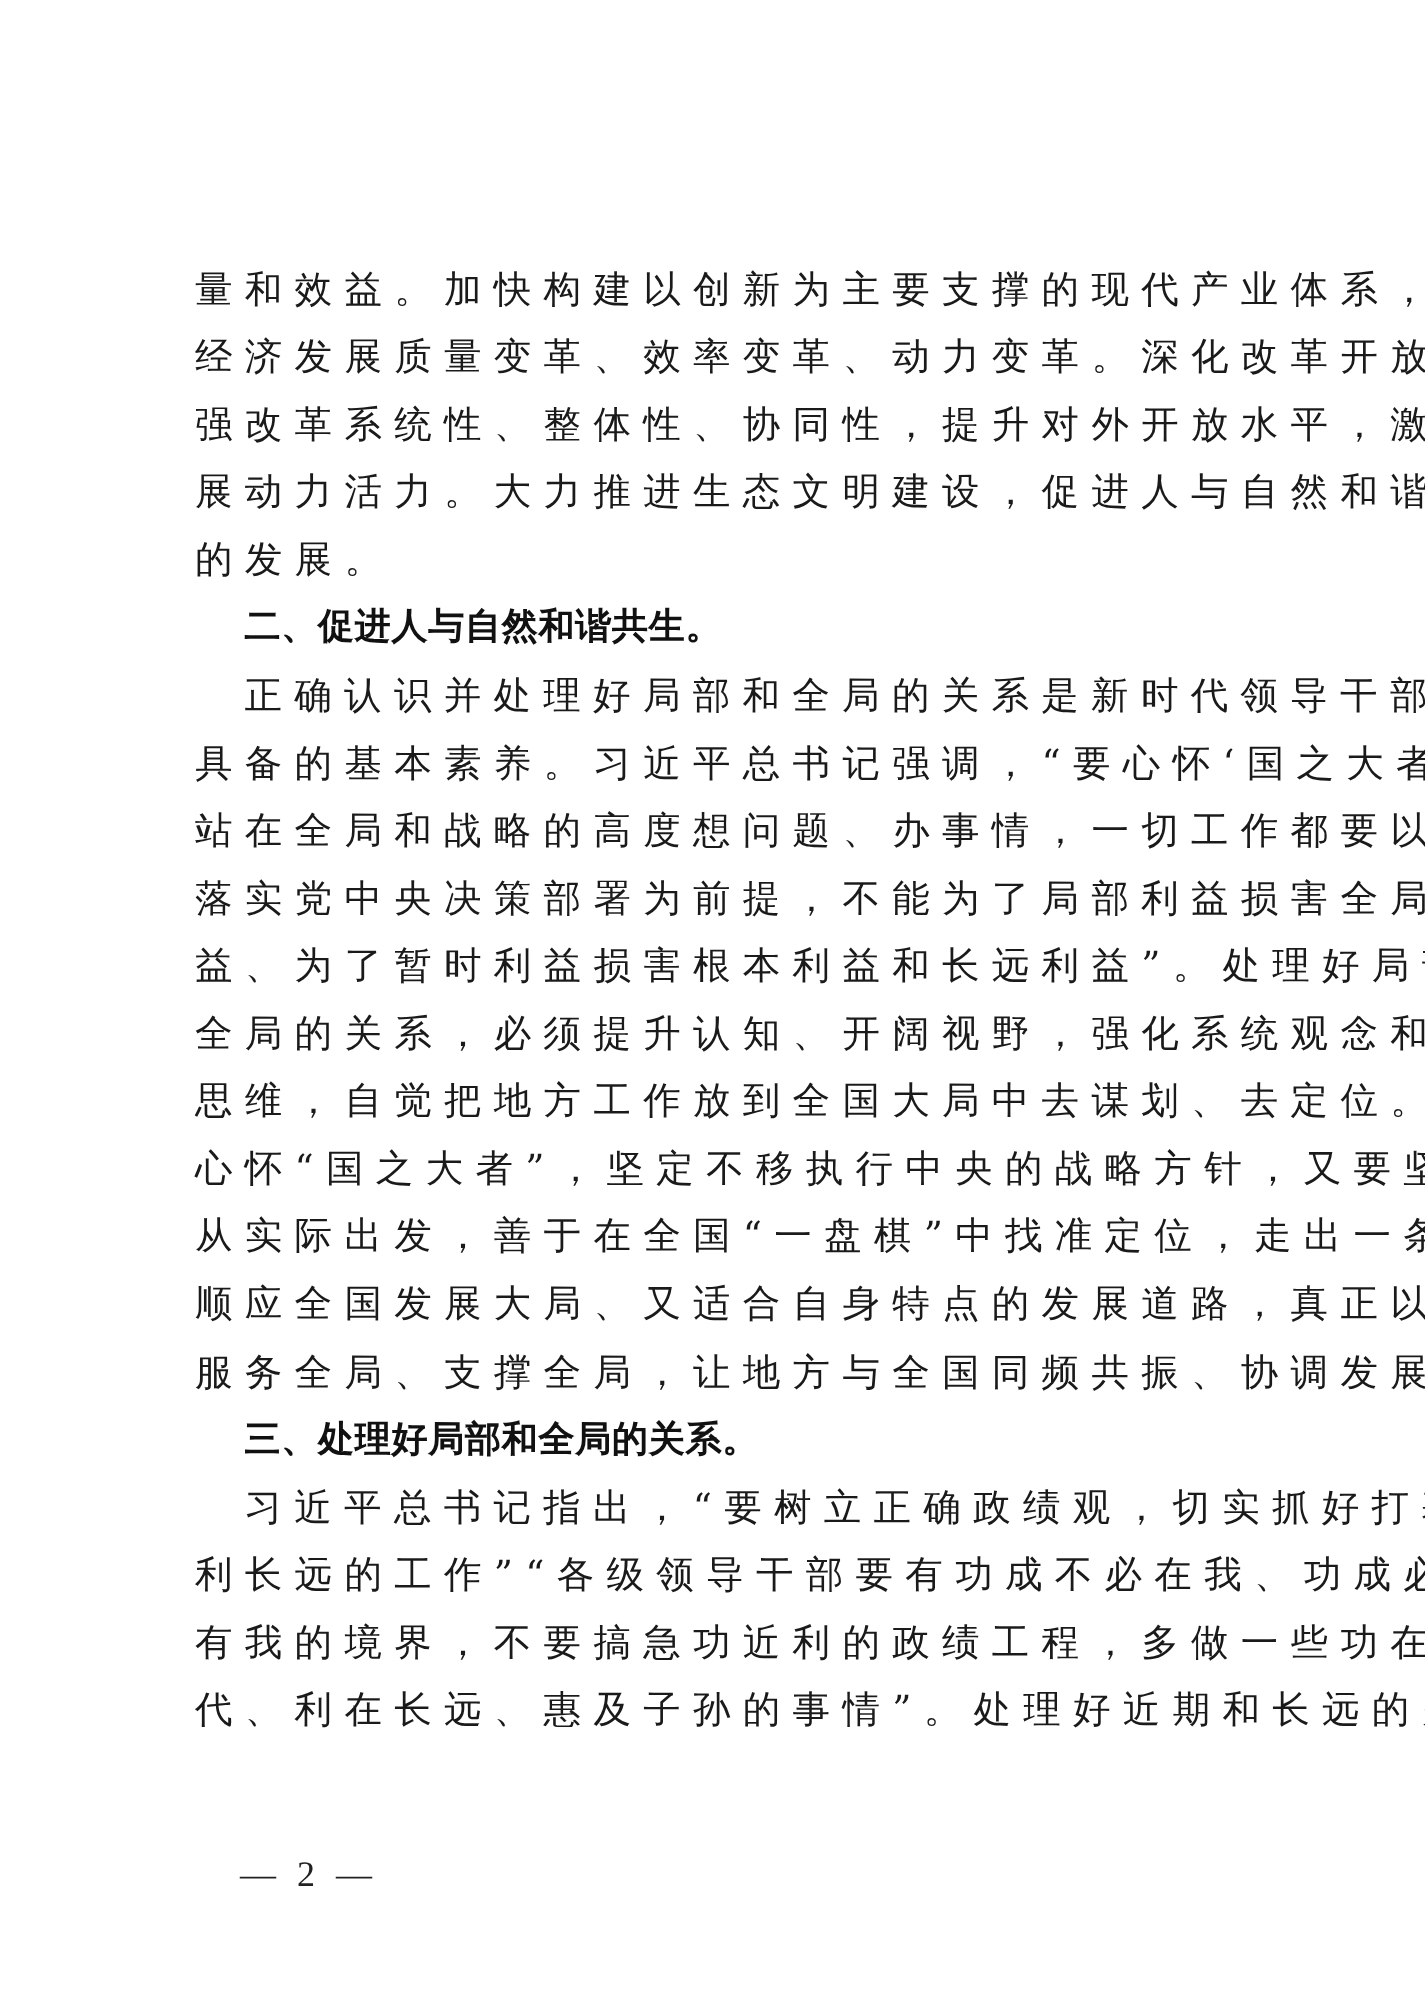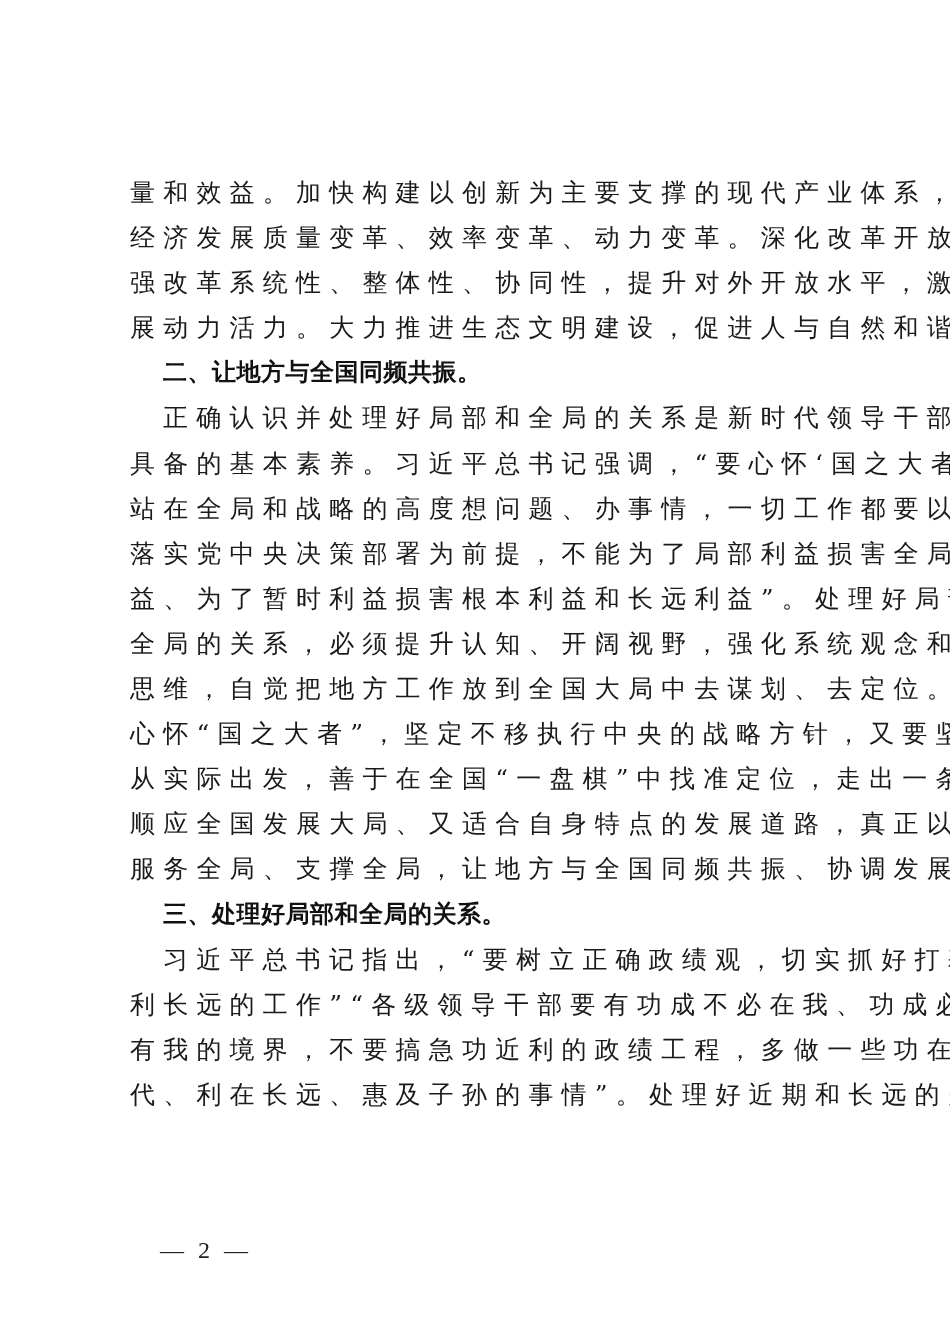--- a/index.html
+++ b/index.html
@@ -60,21 +60,22 @@
 </style>
 </head>
 <body>
 
 <div class="page">
   <div class="text-block">
     <div class="line">量和效益。加快构建以创新为主要支撑的现代产业体系，推动</div>
     <div class="line">经济发展质量变革、效率变革、动力变革。深化改革开放，增</div>
     <div class="line">强改革系统性、整体性、协同性，提升对外开放水平，激发发</div>
     <div class="line">展动力活力。大力推进生态文明建设，促进人与自然和谐共生</div>
-    <div class="line heading">二、让地方与全国同频共振。</div>
+    <div class="line">的发展。</div>
+    <div class="line heading">二、促进人与自然和谐共生。</div>
     <div class="line indent">正确认识并处理好局部和全局的关系是新时代领导干部必须</div>
     <div class="line">具备的基本素养。习近平总书记强调，“要心怀‘国之大者’，</div>
     <div class="line">站在全局和战略的高度想问题、办事情，一切工作都要以贯彻</div>
     <div class="line">落实党中央决策部署为前提，不能为了局部利益损害全局利</div>
     <div class="line">益、为了暂时利益损害根本利益和长远利益”。处理好局部和</div>
     <div class="line">全局的关系，必须提升认知、开阔视野，强化系统观念和全局</div>
     <div class="line">思维，自觉把地方工作放到全国大局中去谋划、去定位。既要</div>
     <div class="line">心怀“国之大者”，坚定不移执行中央的战略方针，又要坚持</div>
     <div class="line">从实际出发，善于在全国“一盘棋”中找准定位，走出一条既</div>
     <div class="line">顺应全国发展大局、又适合自身特点的发展道路，真正以一域</div>

